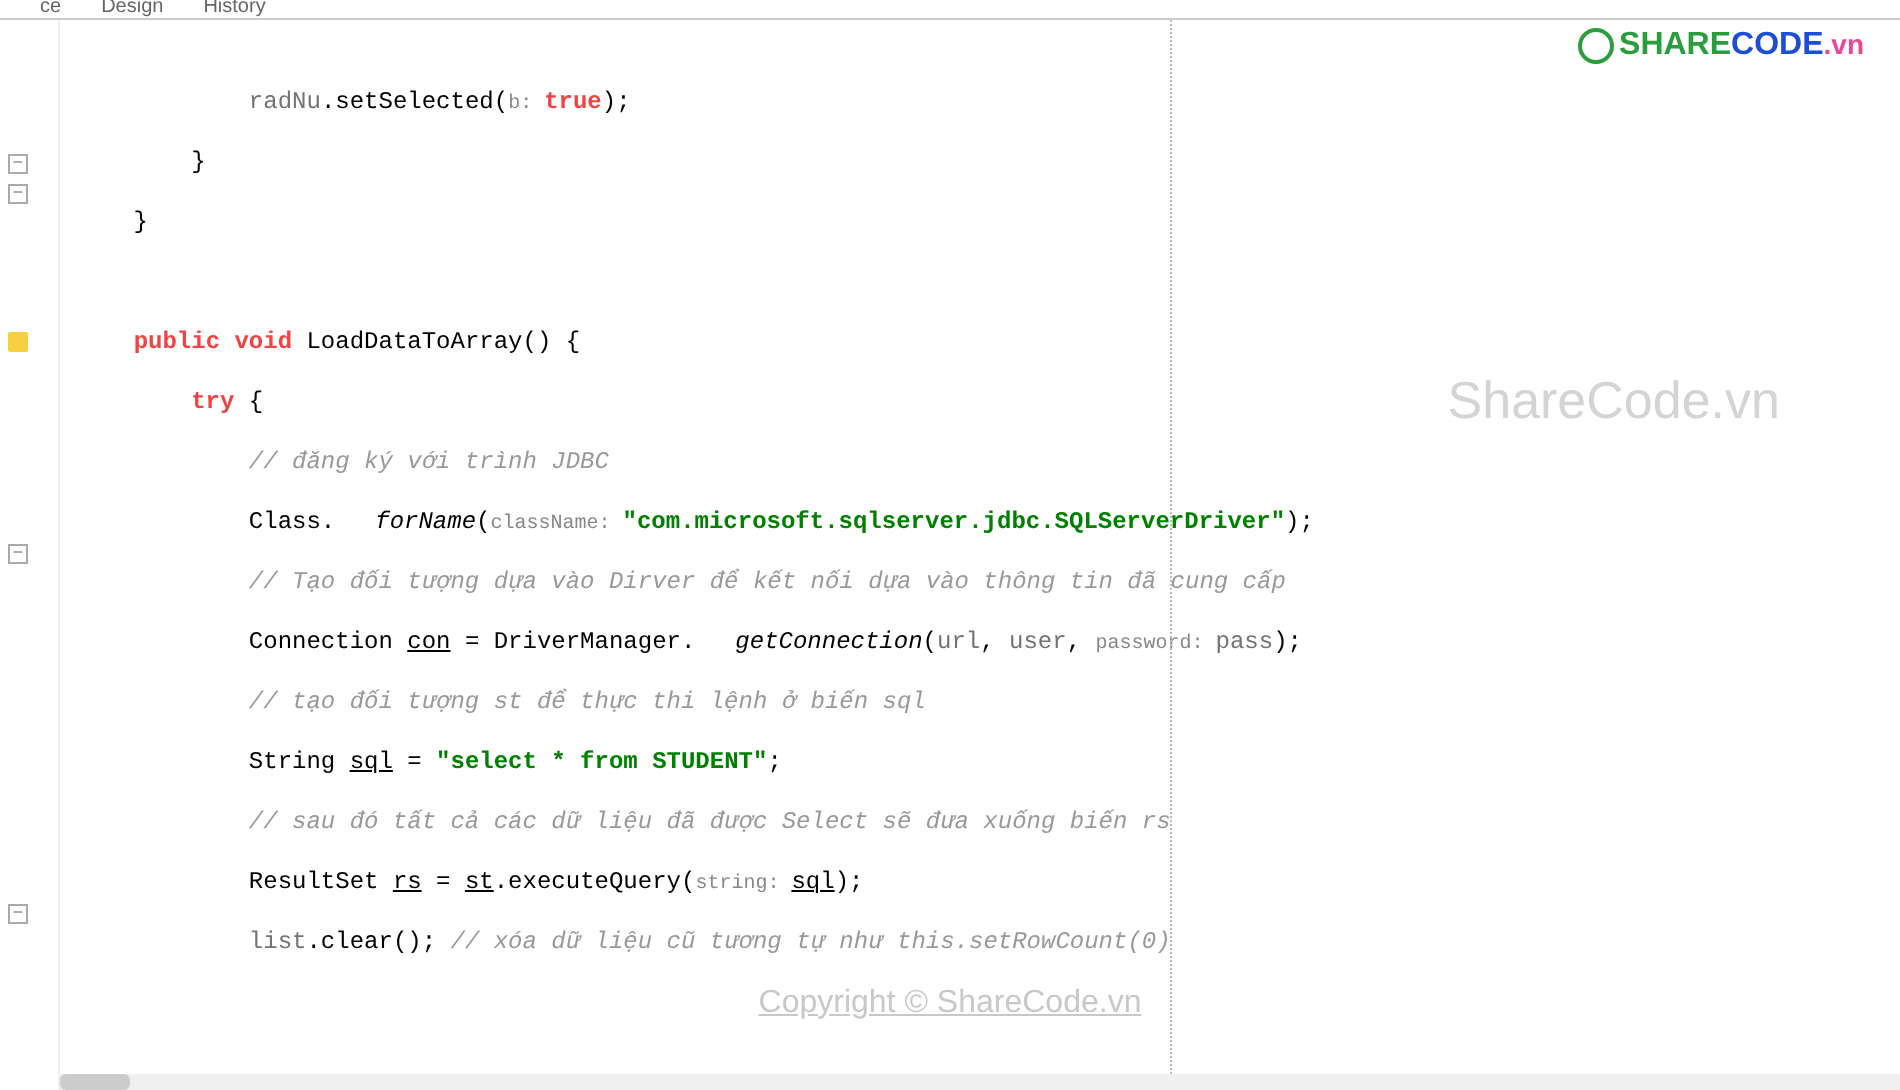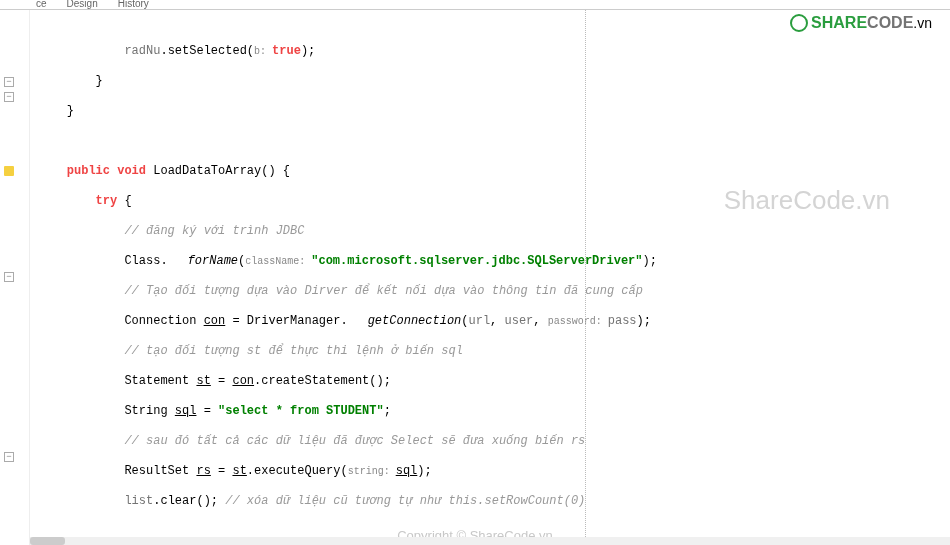--- a/index.html
+++ b/index.html
@@ -10,21 +10,21 @@
   width: 950px;
   height: 545px;
   overflow: hidden;
   position: relative;
 }
 .header-tabs {
   height: 10px;
   border-bottom: 1px solid #ccc;
   display: flex;
   align-items: flex-end;
-  padding-left: 28px;
+  padding-left: 12px;
   gap: 4px;
   font-family: sans-serif;
   font-size: 10px;
   color: #666;
 }
 .tab { padding: 0 8px; }
 .content-area {
   display: flex;
   height: calc(100% - 10px);
 }
@@ -94,40 +94,41 @@
   right: 18px;
   top: 14px;
   font-family: Arial, sans-serif;
   font-size: 16px;
   font-weight: bold;
   color: #2a9d3e;
   display: flex;
   align-items: center;
   gap: 3px;
 }
-.logo .vn { color: #000000; font-weight: normal; font-size: 14px; }
+.logo .vn { color: #ec4899; font-weight: bold; font-size: 14px; }
 .logo .share { color: #2a9d3e; }
-.logo .code-l { color: #737373; }
+.logo .code-l { color: #1d4ed8; }
 .logo-icon {
   width: 18px;
   height: 18px;
   border: 2px solid #2a9d3e;
   border-radius: 50%;
   position: relative;
 }
 .copyright {
   position: absolute;
-  bottom: 2px;
+  bottom: 34px;
   left: 50%;
   transform: translateX(-50%);
   font-family: Arial, sans-serif;
-  font-size: 13px;
+  font-size: 16px;
   color: #c8c8c8;
   pointer-events: none;
   user-select: none;
+  text-decoration: underline;
 }
 .hscroll {
   position: absolute;
   bottom: 0;
   left: 30px;
   right: 0;
   height: 8px;
   background: #f0f0f0;
 }
 .hscroll-thumb {
@@ -162,21 +163,20 @@
 <div class="code-line">        }</div>
 <div class="code-line">    }</div>
 <div class="code-line"></div>
 <div class="code-line"><span>    </span><span class="kw">public void </span><span>LoadDataToArray</span><span>() {</span></div>
 <div class="code-line"><span>        </span><span class="kw">try </span><span>{</span></div>
 <div class="code-line comment">            // đăng ký với trình JDBC</div>
 <div class="code-line"><span>            Class.</span><span class="it">forName</span><span>(</span><span class="param-hint">className: </span><span class="str">"com.microsoft.sqlserver.jdbc.SQLServerDriver"</span><span>);</span></div>
 <div class="code-line comment">            // Tạo đối tượng dựa vào Dirver để kết nối dựa vào thông tin đã cung cấp</div>
 <div class="code-line"><span>            Connection </span><u>con</u><span> = DriverManager.</span><span class="it">getConnection</span><span>(</span><span class="field">url</span><span>, </span><span class="field">user</span><span>, </span><span class="param-hint">password: </span><span class="field">pass</span><span>);</span></div>
 <div class="code-line comment">            // tạo đối tượng st để thực thi lệnh ở biến sql</div>
-<div class="code-line"><span>            Statement </span><u>st</u><span> = </span><u>con</u><span>.createStatement();</span></div>
 <div class="code-line"><span>            String </span><u>sql</u><span> = </span><span class="str">"select * from STUDENT"</span><span>;</span></div>
 <div class="code-line comment">            // sau đó tất cả các dữ liệu đã được Select sẽ đưa xuống biến rs</div>
 <div class="code-line"><span>            ResultSet </span><u>rs</u><span> = </span><u>st</u><span>.executeQuery(</span><span class="param-hint">string: </span><u>sql</u><span>);</span></div>
 <div class="code-line"><span>            </span><span class="field">list</span><span>.clear(); </span><span class="comment">// xóa dữ liệu cũ tương tự như this.setRowCount(0)</span></div>
 
 
 
 
 
 

